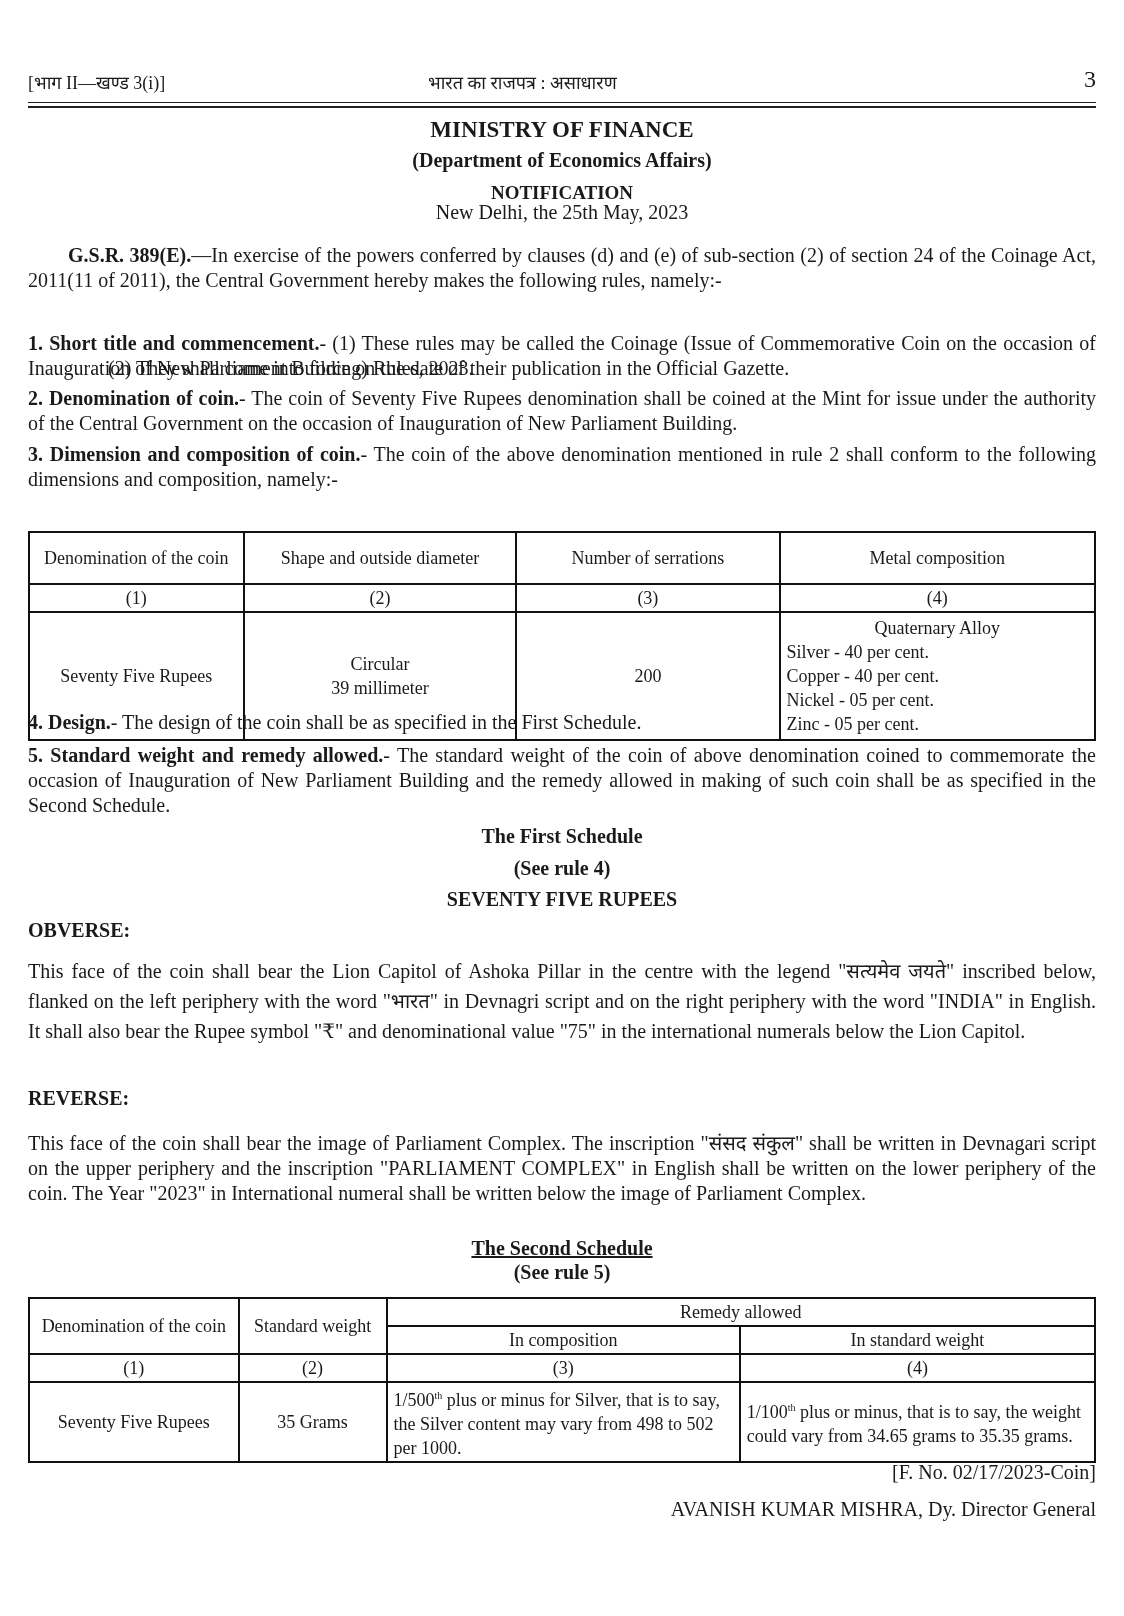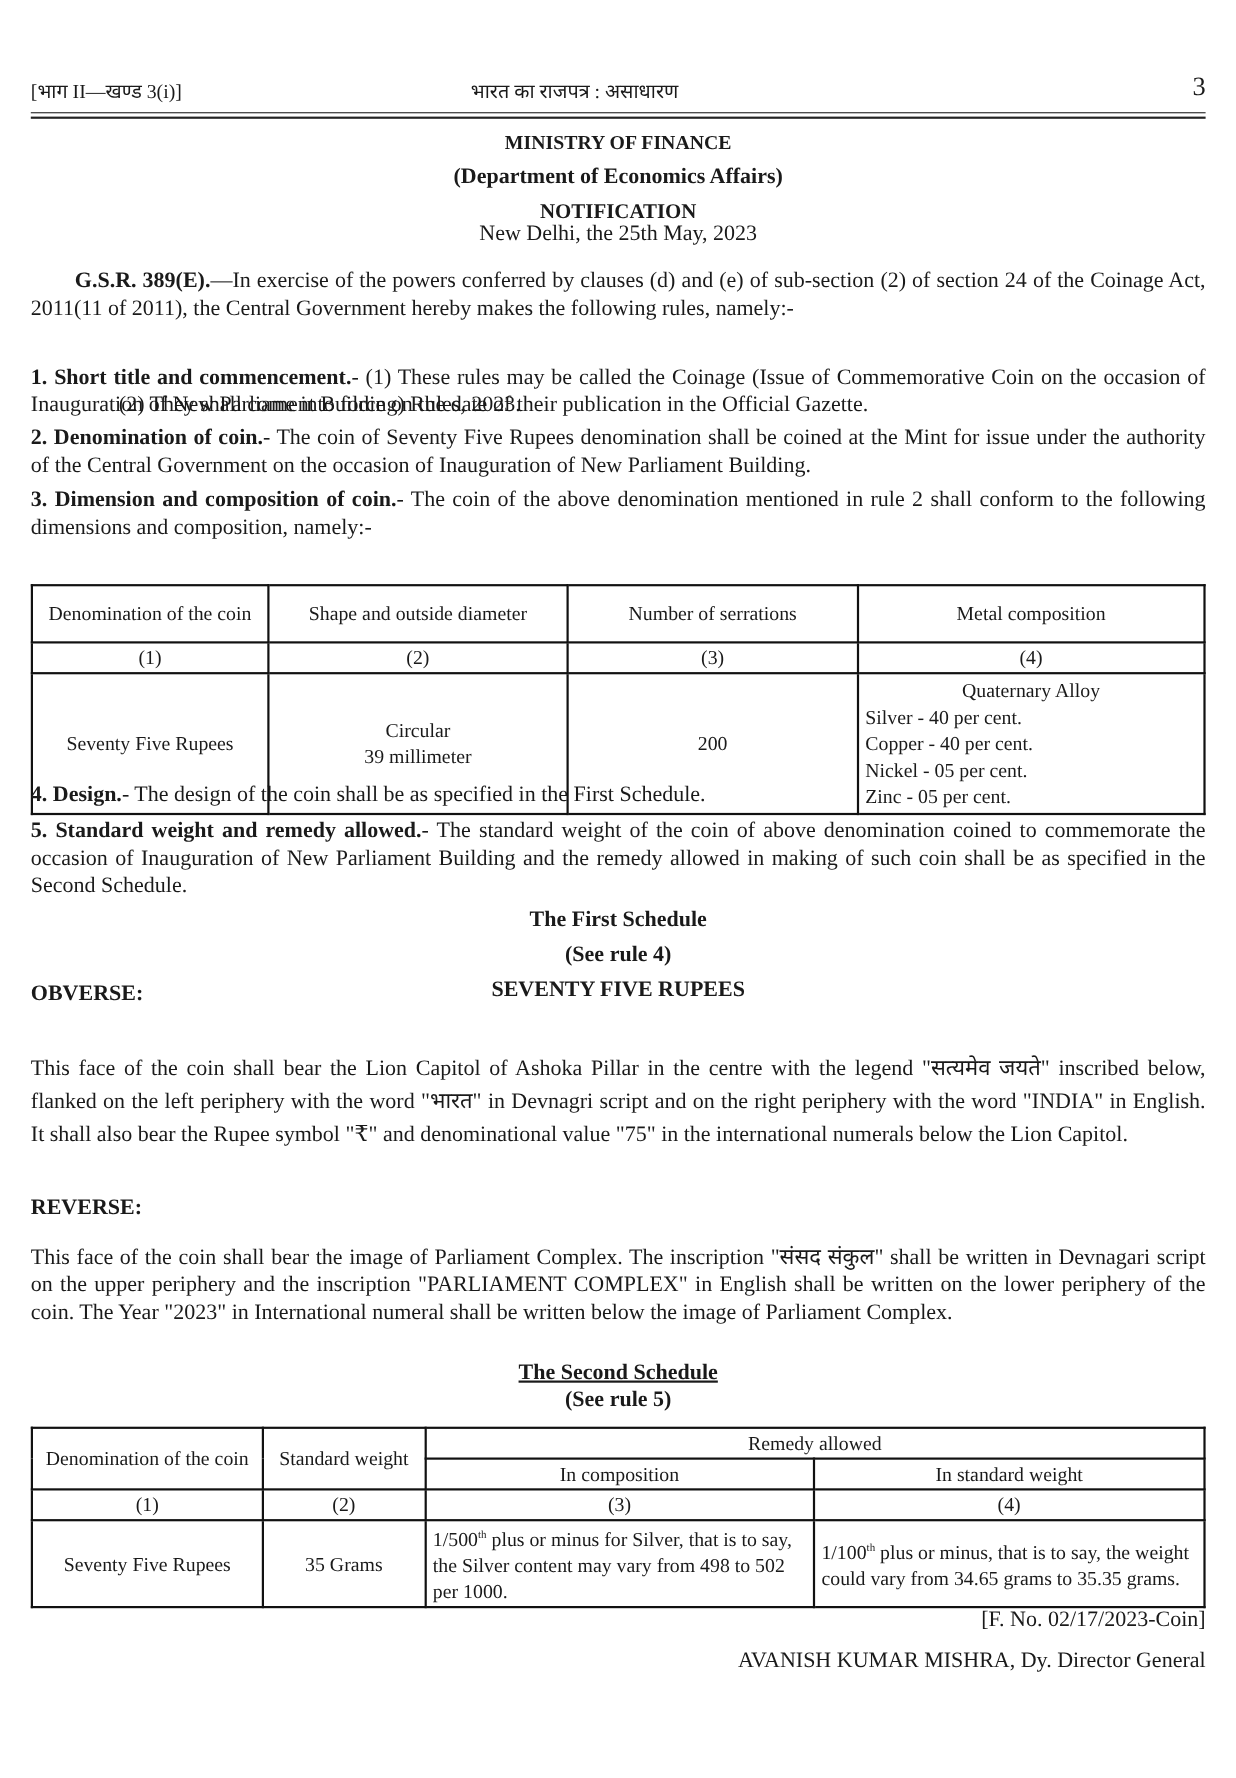--- a/index.html
+++ b/index.html
@@ -32,21 +32,21 @@
 <div class="page">
 
   <div class="hdr">
     <span class="hdr-left">[भाग II—खण्ड 3(i)]</span>
     <span class="hdr-center">भारत का राजपत्र : असाधारण</span>
     <span class="hdr-right">3</span>
   </div>
   <div class="rule1"></div>
   <div class="rule2"></div>
 
-  <div class="t center bold" style="top:117px;font-size:18px;">MINISTRY OF FINANCE</div>
+  <div class="t center bold" style="top:117px;font-size:23px;">MINISTRY OF FINANCE</div>
   <div class="t center bold" style="top:148px;">(Department of Economics Affairs)</div>
   <div class="t center bold" style="top:180px;font-size:19px;">NOTIFICATION</div>
   <div class="t center" style="top:200px;">New Delhi, the 25th May, 2023</div>
 
   <div class="t just indent" style="top:243px;">
     <b>G.S.R. 389(E).</b><span>—In exercise of the powers conferred by clauses (d) and (e) of sub-section (2) of section 24 of the Coinage Act, 2011(11 of 2011), the Central Government hereby makes the following rules, namely:-</span>
   </div>
 
   <div class="t just" style="top:299px;margin-top:32px;">
     <b>1. Short title and commencement.</b><span>- (1) These rules may be called the Coinage (Issue of Commemorative Coin on the occasion of Inauguration of New Parliament Building) Rules, 2023.</span>
@@ -102,21 +102,21 @@
   <div class="t just" style="top:710px;">
     <b>4. Design.</b><span>- The design of the coin shall be as specified in the First Schedule.</span>
   </div>
   <div class="t just" style="top:743px;">
     <b>5. Standard weight and remedy allowed.</b><span>- The standard weight of the coin of above  denomination coined to commemorate the occasion of Inauguration of New Parliament Building and the remedy allowed in making of such coin shall be as specified in the Second Schedule.</span>
   </div>
 
   <div class="t center bold" style="top:824px;">The First Schedule</div>
   <div class="t center bold" style="top:856px;">(See rule 4)</div>
   <div class="t center bold" style="top:887px;">SEVENTY FIVE RUPEES</div>
-  <div class="t bold" style="top:891px;">OBVERSE:</div>
+  <div class="t bold" style="top:918px;">OBVERSE:</div>
   <div class="t just" style="top:956px;line-height:30px;">This face of the coin shall bear the Lion Capitol of Ashoka Pillar in the centre with the legend "सत्यमेव जयते" inscribed below, flanked on the left periphery with the word "भारत" in Devnagri script and on the right periphery with the word "INDIA" in English. It shall also bear the Rupee symbol "₹" and denominational value "75" in the international numerals below the Lion Capitol.</div>
 
   <div class="t bold" style="top:1086px;">REVERSE:</div>
   <div class="t just" style="top:1131px;">This face of the coin shall bear the image of Parliament Complex. The inscription "संसद संकुल" shall be written in Devnagari script on the upper periphery and the inscription "PARLIAMENT COMPLEX" in English shall be written on the lower periphery of the coin. The Year "2023" in International numeral shall be written below the image of Parliament Complex.</div>
 
   <div class="t center bold" style="top:1236px;text-decoration:underline;">The Second Schedule</div>
   <div class="t center bold" style="top:1260px;">(See rule 5)</div>
 
   <table class="grid" style="top:1285px;">
     <colgroup>

